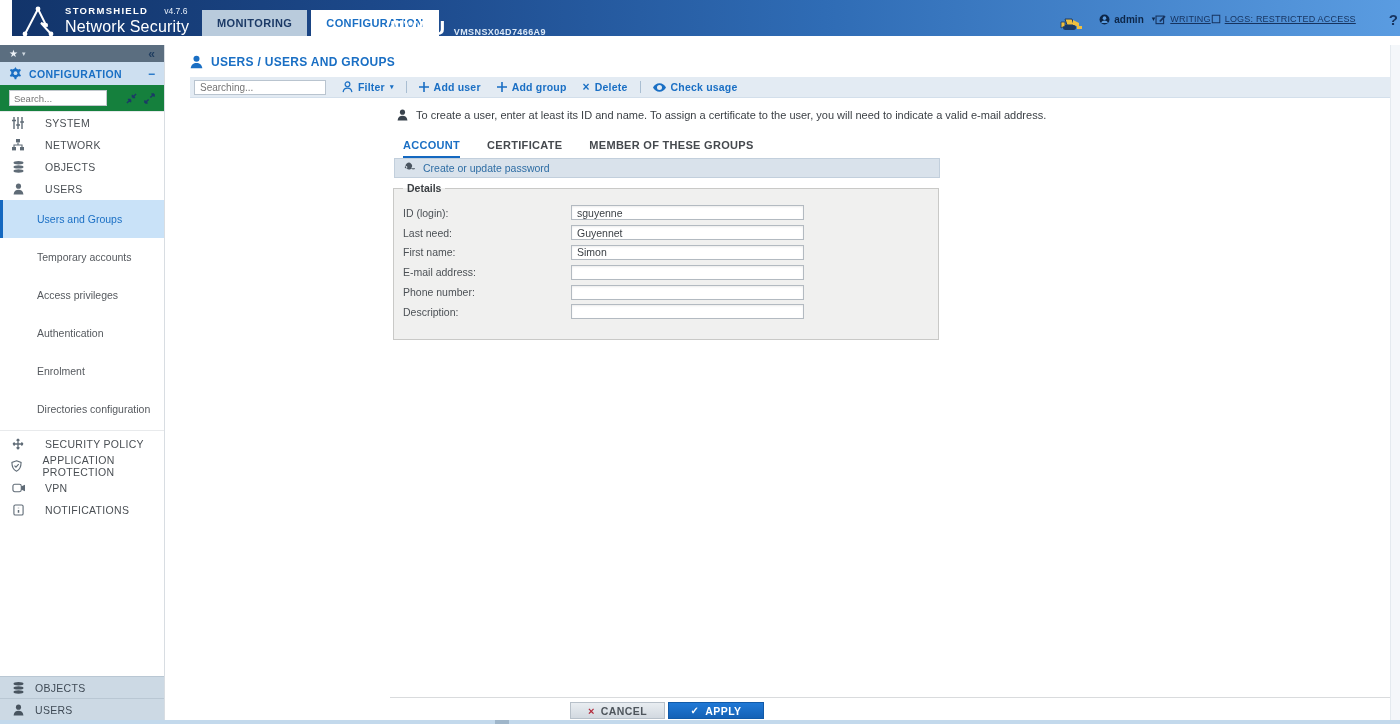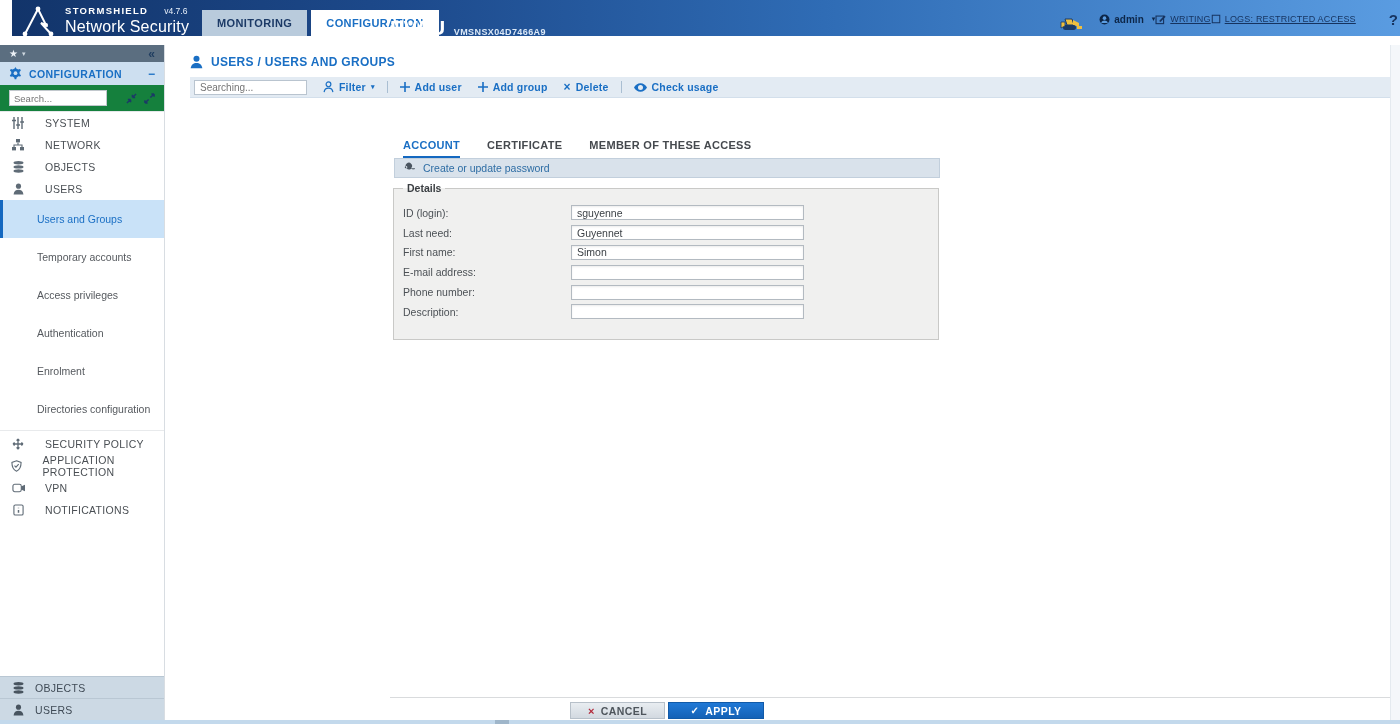--- a/index.html
+++ b/index.html
@@ -66,21 +66,21 @@
   .main { position:absolute; left:166px; top:45px; right:10px; bottom:4px; background:#fff; }
   .vscroll { position:absolute; right:0; top:45px; width:10px; bottom:4px; background:#f4f7fa; border-left:1px solid #e4eaef; }
   .bottomstrip { position:absolute; left:0; right:0; bottom:0; height:4px; background:#c3d9ec; }
   .split-handle { position:absolute; left:495px; bottom:0; width:14px; height:4px; background:#9fb6ca; }
 
   .page-title { position:absolute; left:24px; top:10px; display:flex; align-items:center; gap:8px; color:#1a6fc4; }
   .page-title .t { font-size:12px; font-weight:bold; letter-spacing:.3px; }
 
   .toolbar { position:absolute; left:24px; top:32px; right:0; height:21px; background:#e3ebf3;
     display:flex; align-items:center; padding:0 2px; border-bottom:1px solid #d3dfeb; }
-  .tsearch { width:113px; height:15px; border:1px solid #b9c4cf; font-size:10px; padding:0 5px;
+  .tsearch { width:132px; height:15px; border:1px solid #b9c4cf; font-size:10px; padding:0 5px;
     margin:0 8px 0 2px; color:#444; font-family:inherit; }
   .tbtn { display:flex; align-items:center; gap:5px; color:#1a6fc4; font-size:10.5px; font-weight:bold;
     padding:0 8px; letter-spacing:.2px; cursor:pointer; white-space:nowrap; }
   .tbtn .caret { font-size:7px; }
   .tsep { width:1px; height:12px; background:#a9bed2; margin:0 4px; }
 
   .list-panel { position:absolute; left:24px; top:53px; width:200px; bottom:0; border-right:1px solid #c9ced3; }
   .list-header { height:18px; background:#e7e8e9; border-bottom:1px solid #d2d4d6; display:flex; align-items:center;
     padding-left:7px; font-size:10.5px; color:#3c4043; cursor:pointer; }
   .list-empty { padding:13px 8px 0 8px; font-size:10.2px; color:#6e7479; line-height:1.4; }
@@ -374,25 +374,32 @@
       <div class="tsep"></div>
       <div class="tbtn">
         <svg width="13" height="9" viewBox="0 0 14 9" fill="currentColor">
           <path d="M7 0 C10 0 12.6 1.8 14 4.5 C12.6 7.2 10 9 7 9 C4 9 1.4 7.2 0 4.5 C1.4 1.8 4 0 7 0 Z M7 1.8 A2.7 2.7 0 1 0 7 7.2 A2.7 2.7 0 1 0 7 1.8 Z"></path>
         </svg>
         <span>Check usage</span>
       </div>
     </div>
 
 
+    <div class="info-row">
+      <svg width="11" height="12" viewBox="0 0 12 13" fill="#39424c">
+        <circle cx="6" cy="3.4" r="2.8"></circle>
+          <path d="M0.6 12.4 C1 8.9 3.2 7.4 6 7.4 C8.8 7.4 11 8.9 11.4 12.4 Z"></path>
+      </svg>
+      <span class="txt">To create a user, enter at least its ID and name. To assign a certificate to the user, you will need to indicate a valid e-mail address.</span>
+    </div>
 
     <div class="form-tabs">
       <div class="ftab active">ACCOUNT</div>
       <div class="ftab">CERTIFICATE</div>
-      <div class="ftab">MEMBER OF THESE ACCESS</div>
+      <div class="ftab">MEMBER OF THESE GROUPS</div>
     </div>
 
     <div class="pwd-bar">
       <svg width="12" height="12" viewBox="0 0 13 13" fill="#4a5560">
         <path d="M4.6 8.4 A3.4 3.4 0 1 1 8.2 5 L12.6 1 L12.6 3 L11 3.2 L11 4.8 L9.4 4.9 L8.6 5.8 A3.4 3.4 0 0 1 4.6 8.4 Z M3.6 9.4 A1.3 1.3 0 1 0 3.6 6.8 A1.3 1.3 0 0 0 3.6 9.4 Z" transform="rotate(45 6.5 6.5)"></path>
       </svg>
       <span class="pwd-text">Create or update password</span>
     </div>
 
     <fieldset class="details">

